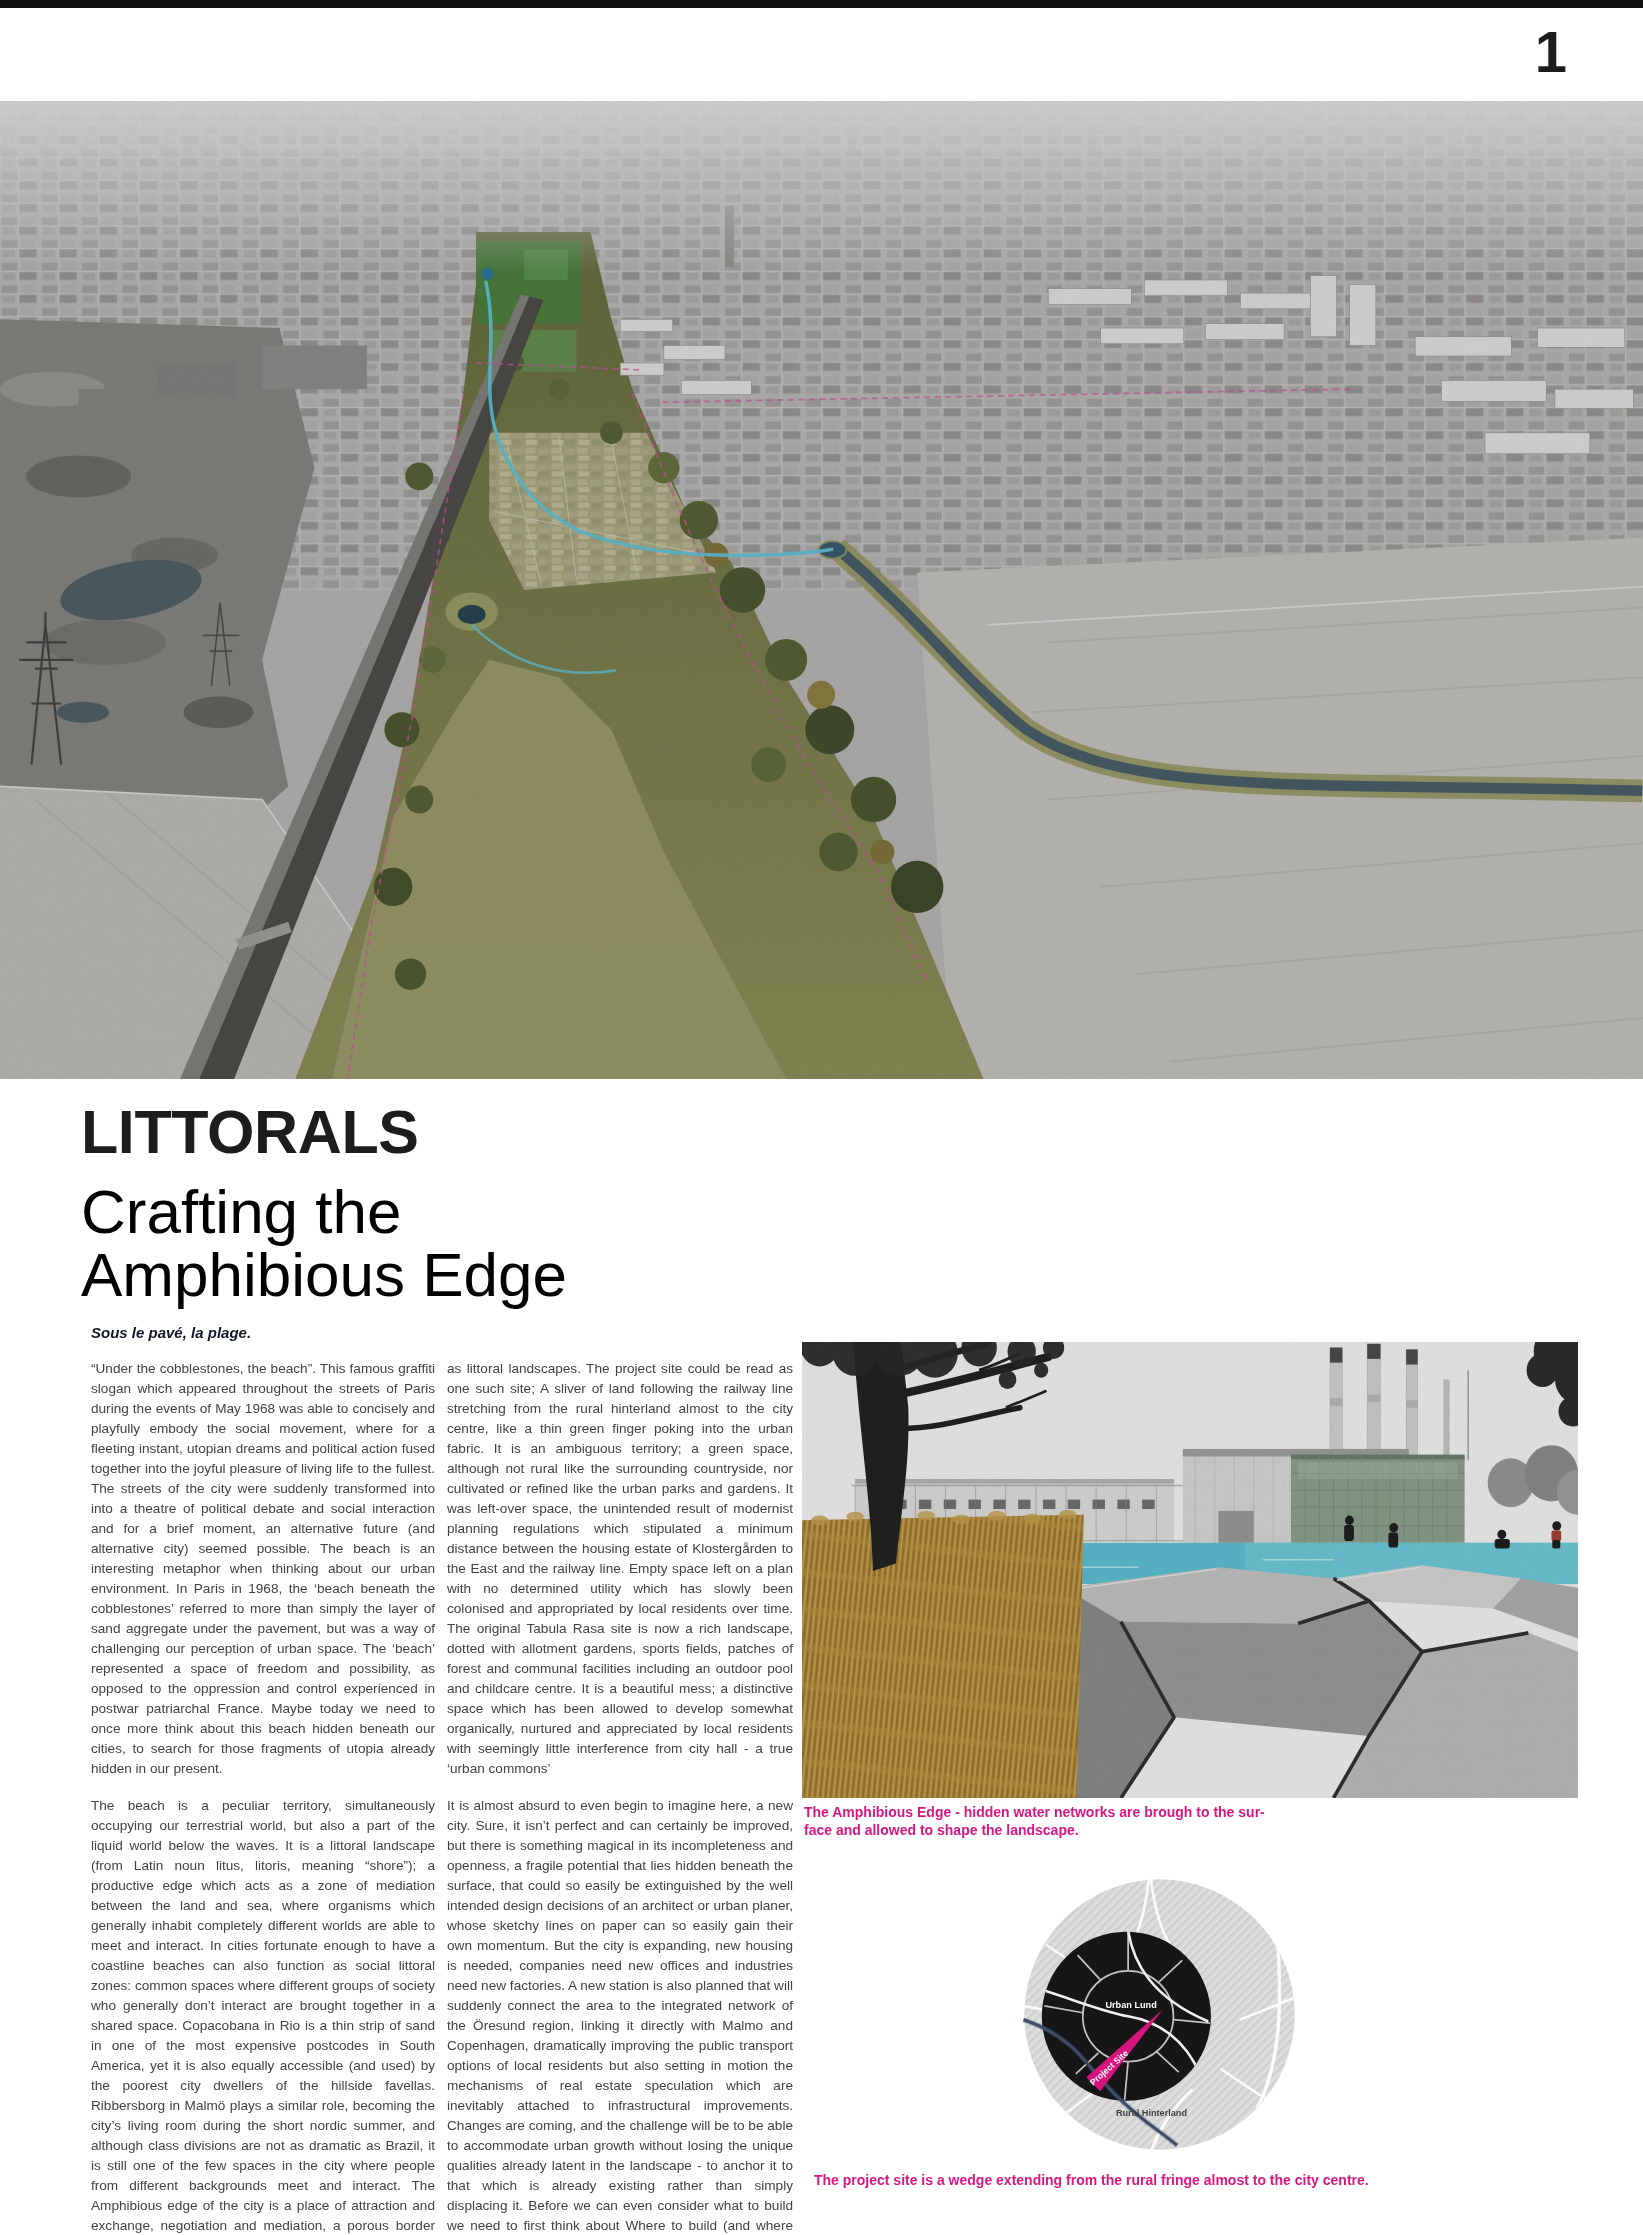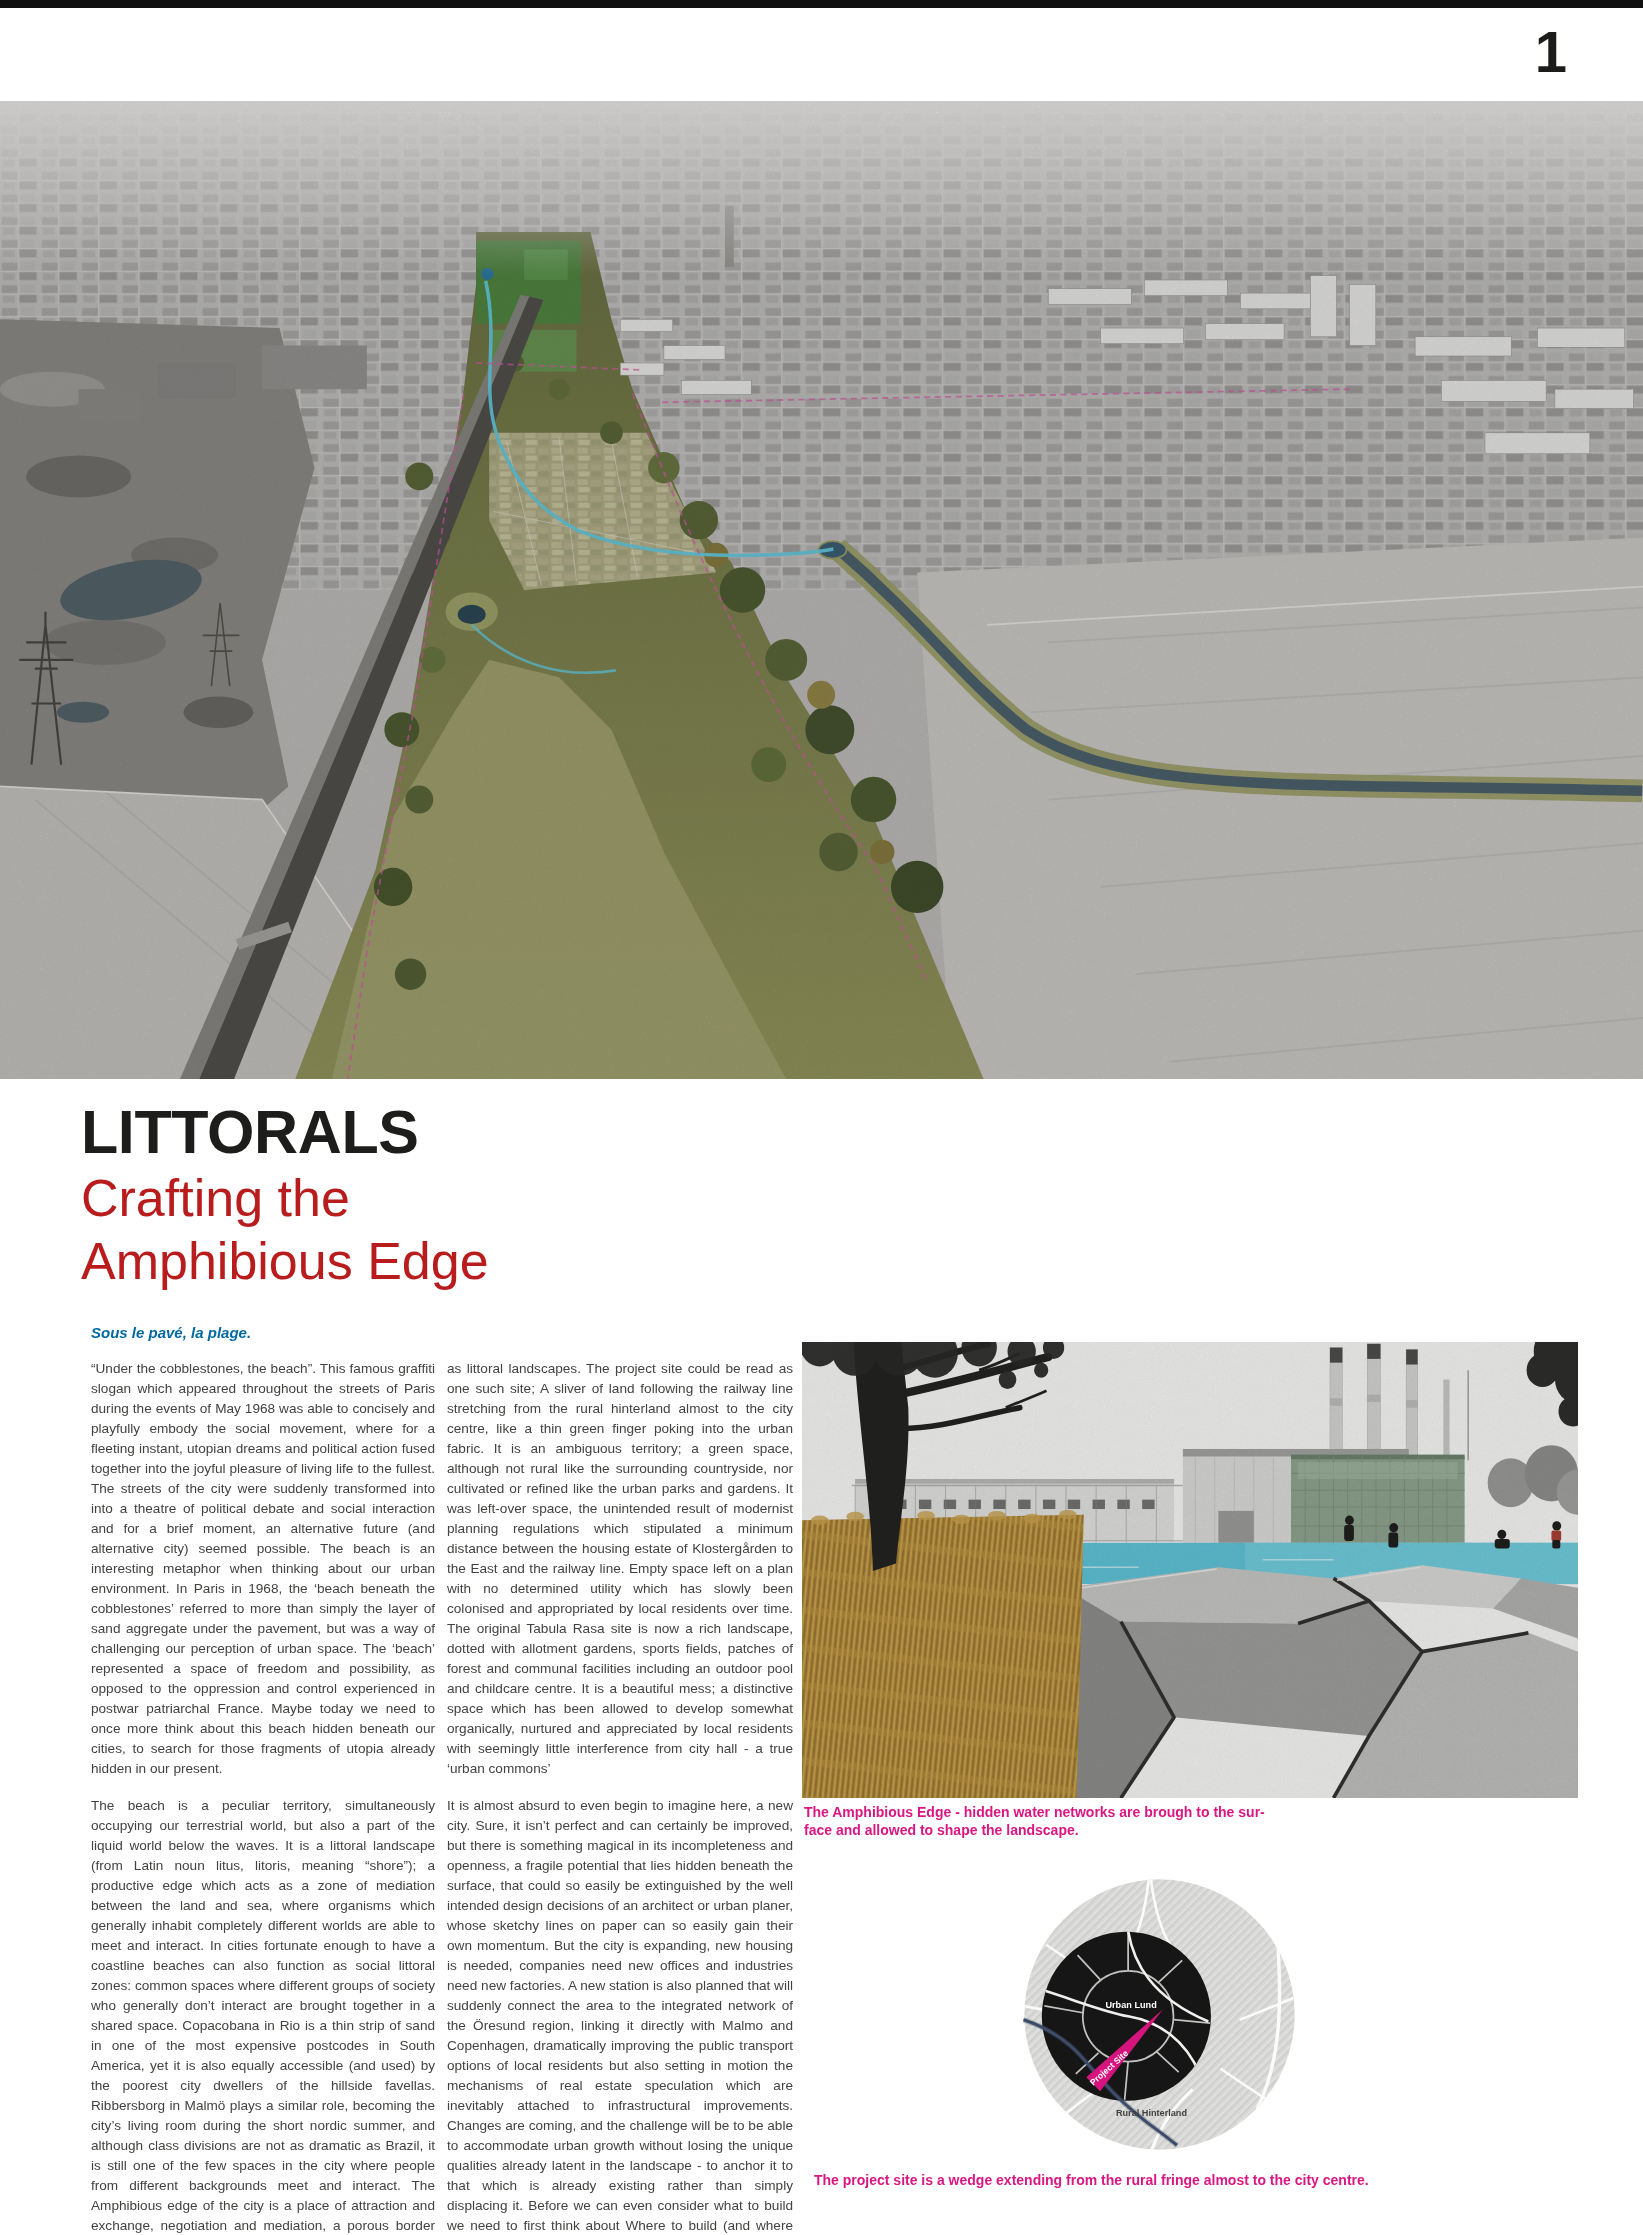--- a/index.html
+++ b/index.html
@@ -9,22 +9,22 @@
     font-family:"Liberation Sans","DejaVu Sans",sans-serif;
     -webkit-font-smoothing:antialiased;
   }
   .abs{position:absolute;}
   #top-rule{left:0;top:0;width:1644px;height:7.9px;background:#101010;}
   #page-number{right:77px;top:23px;font-size:58px;font-weight:bold;color:#1c1c1a;line-height:1;}
   #aerial{left:0;top:101px;width:1644px;height:978px;overflow:hidden;background:#c2c1bf;}
   #aerial svg{display:block;width:100%;height:100%;}
   #title-block{left:81px;top:1099px;color:#1d1d1b;}
   #main-title{font-size:61px;font-weight:bold;letter-spacing:-0.4px;line-height:1.1;}
-  #subtitle{font-size:52px;font-weight:400;line-height:63px;color:#b91c1c;margin-top:1px;}
-  #motto{left:91px;top:1324px;font-size:15px;font-weight:bold;font-style:italic;color:#0369a1;}
+  #subtitle{font-size:62px;font-weight:400;line-height:63px;color:#000000;margin-top:14px;}
+  #motto{left:91px;top:1324px;font-size:15px;font-weight:bold;font-style:italic;color:#0f172a;}
   .col{top:1359px;font-size:13.6px;line-height:20px;color:#424240;text-align:justify;}
   #col1{left:91px;width:344px;height:877px;overflow:hidden;}
   #col2{left:447px;width:346px;height:877px;overflow:hidden;}
   .col p{margin:0 0 16.6px 0;}
   #edge-photo{left:802px;top:1342px;width:776px;height:456px;overflow:hidden;background:#f6f6f4;}
   #edge-photo svg{display:block;width:100%;height:100%;}
   .fig-caption{font-size:14px;font-weight:bold;color:#d91682;line-height:18.3px;}
   #edge-caption{left:804px;top:1803px;width:594px;}
   #site-map{left:1020px;top:1875px;width:279px;height:279px;}
   #map-caption{left:814px;top:2171px;width:664px;white-space:nowrap;}

